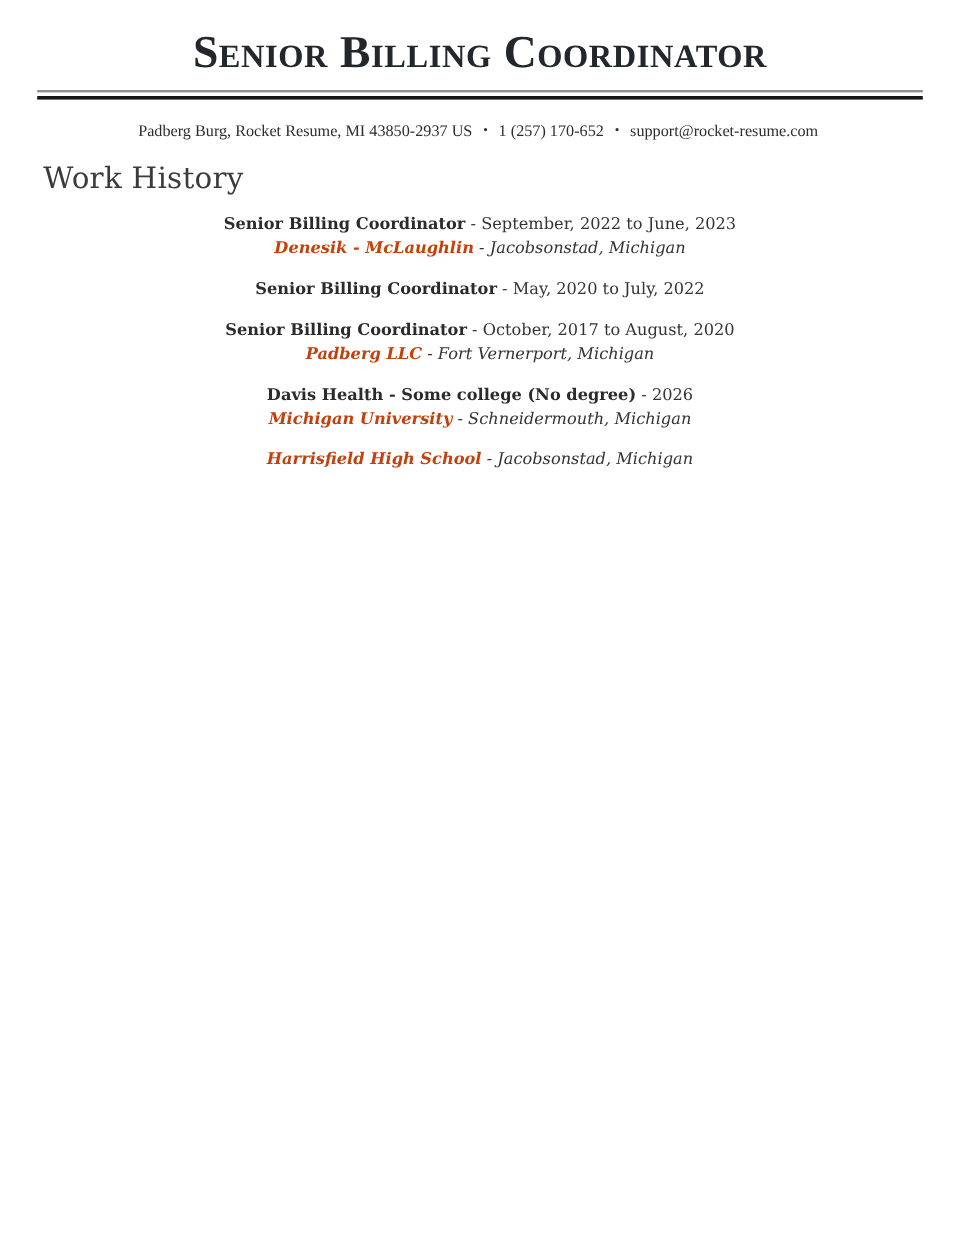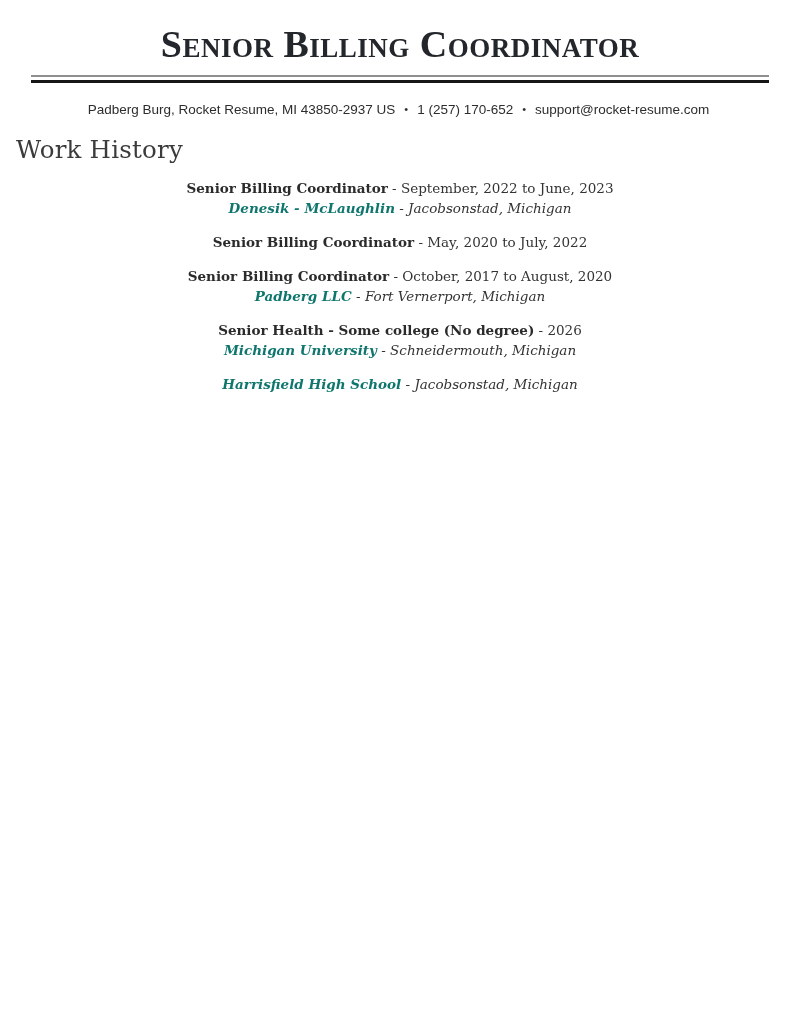--- a/index.html
+++ b/index.html
@@ -31,36 +31,36 @@
     color: #23262b;
   }
   .divider {
     margin: 9px 31px 0 31px;
     height: 3px;
     border-top: 2px solid #8f8f8f;
     border-bottom: 3px solid #161616;
   }
   .contact-line {
     margin: 16px 15px 8px 0;
-    font-family: Liberation Sans, sans-serif;
+    font-family: Liberation Serif, serif;
     font-size: 13.5px;
     line-height: 20px;
     color: #2d2d2d;
     padding-left: 12px;
   }
   .bullet-sep {
     display: inline-block;
     margin: 0 9px;
     font-size: 11px;
     vertical-align: 1px;
     color: #2d2d2d;
   }
   
   .main {
-    padding: 0 16px;
+    padding: 0 36px;
   }
   .section-heading {
     font-family: "DejaVu Serif", serif;
     font-weight: 400;
     font-size: 24.5px;
     line-height: 31px;
     color: #3b3b3b;
     letter-spacing: 0.2px;
     margin: 14px 0 13px 0;
   }
@@ -69,21 +69,21 @@
     text-align: center;
   }
   .entry-line {
     margin: 0;
     font-size: 13.5px;
     line-height: 20px;
     color: #333333;
   }
   .b  { font-weight: bold; color: #2b2b2b; }
   .i  { font-style: italic; }
-  .bi { font-weight: bold; font-style: italic; color: #0f766e; margin-top: 20px; }
+  .bi { font-weight: bold; font-style: italic; color: #c2410c; margin-top: 20px; }
 </style>
 </head>
 <body>
 
 <div class="header">
   <h1 class="page-title">Senior Billing Coordinator</h1>
   <div class="divider"></div>
   <div class="contact-line"><span>Padberg Burg, Rocket Resume, MI 43850-2937 US</span><span class="bullet-sep">•</span><span>1 (257) 170-652</span><span class="bullet-sep">•</span><span>support@rocket-resume.com</span></div>
 </div>
 
@@ -103,21 +103,21 @@
 
     <div class="entry">
       <p class="entry-line"><span class="b">Senior Billing Coordinator</span><span> - </span><span>October, 2017 to August, 2020</span></p>
       <p class="entry-line"><span class="bi">Padberg LLC</span><span class="i"> - </span><span class="i">Fort Vernerport, Michigan</span></p>
     </div>
   </div>
 
   <div>
 
     <div class="entry">
-      <p class="entry-line"><span class="b">Senior Health - Some college (No degree)</span><span> - </span><span>2026</span></p>
+      <p class="entry-line"><span class="b">Davis Health - Some college (No degree)</span><span> - </span><span>2026</span></p>
       <p class="entry-line"><span class="bi">Michigan University</span><span class="i"> - </span><span class="i">Schneidermouth, Michigan</span></p>
     </div>
 
     <div class="entry">
       <p class="entry-line"><span class="bi">Harrisfield High School</span><span class="i"> - </span><span class="i">Jacobsonstad, Michigan</span></p>
     </div>
   </div>
 
 </div>
 

